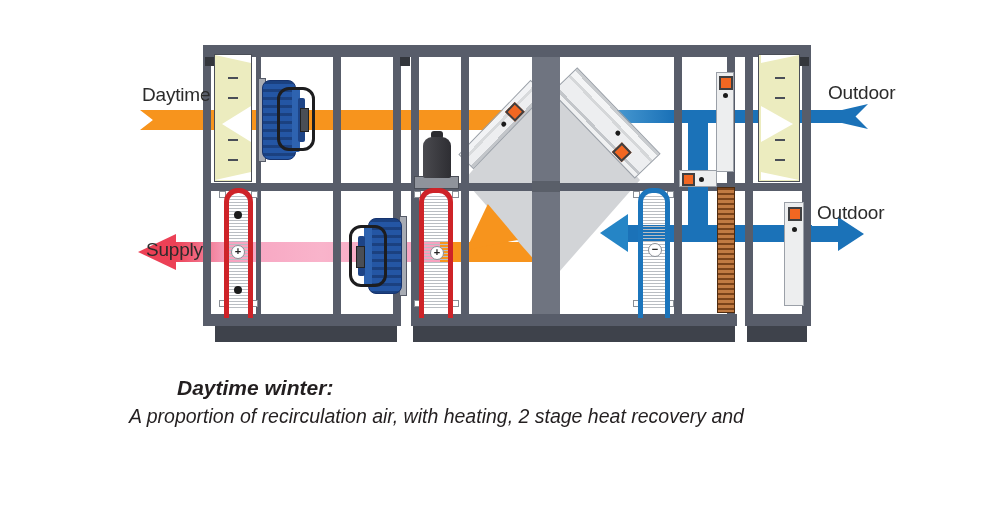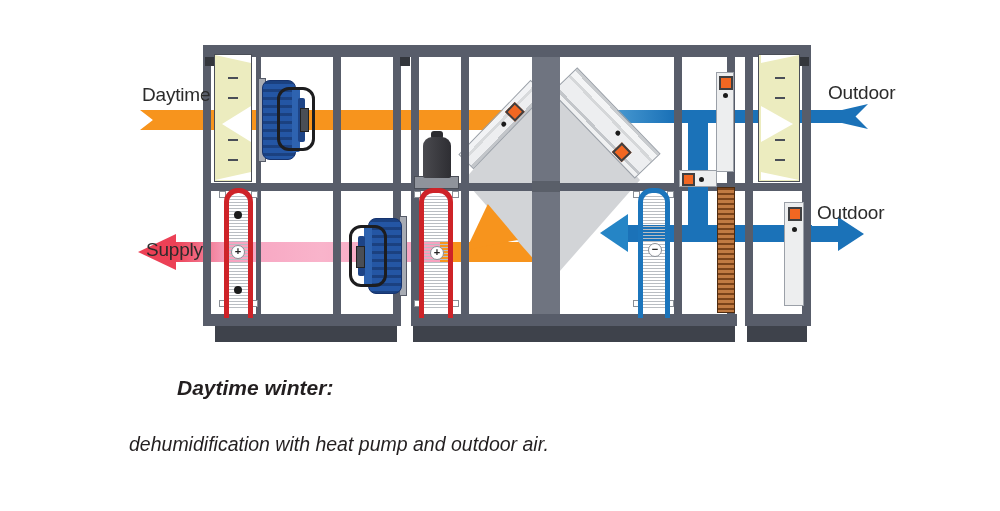--- a/index.html
+++ b/index.html
@@ -203,15 +203,15 @@
     <div class="actuator" style="left:3px;top:4px;"></div>
     <div class="mini-dot" style="left:7px;top:24px;"></div>
   </div>
 
   <div class="lbl" style="left:142px;top:84px;">Daytime</div>
   <div class="lbl" style="left:146px;top:212px;margin-top:27px;">Supply</div>
   <div class="lbl" style="left:828px;top:82px;">Outdoor</div>
   <div class="lbl" style="left:817px;top:202px;">Outdoor</div>
 
   <div class="cap-title" style="left:129px;top:376px;margin-left:48px;">Daytime winter:</div>
-  <div class="cap-line" style="left:129px;top:433px;">dehumidification with heat pump and outdoor air.</div>
+  <div class="cap-line" style="left:129px;top:405px;">A proportion of recirculation air, with heating, 2 stage heat recovery and</div>
 
 </div>
 
 </body></html>

